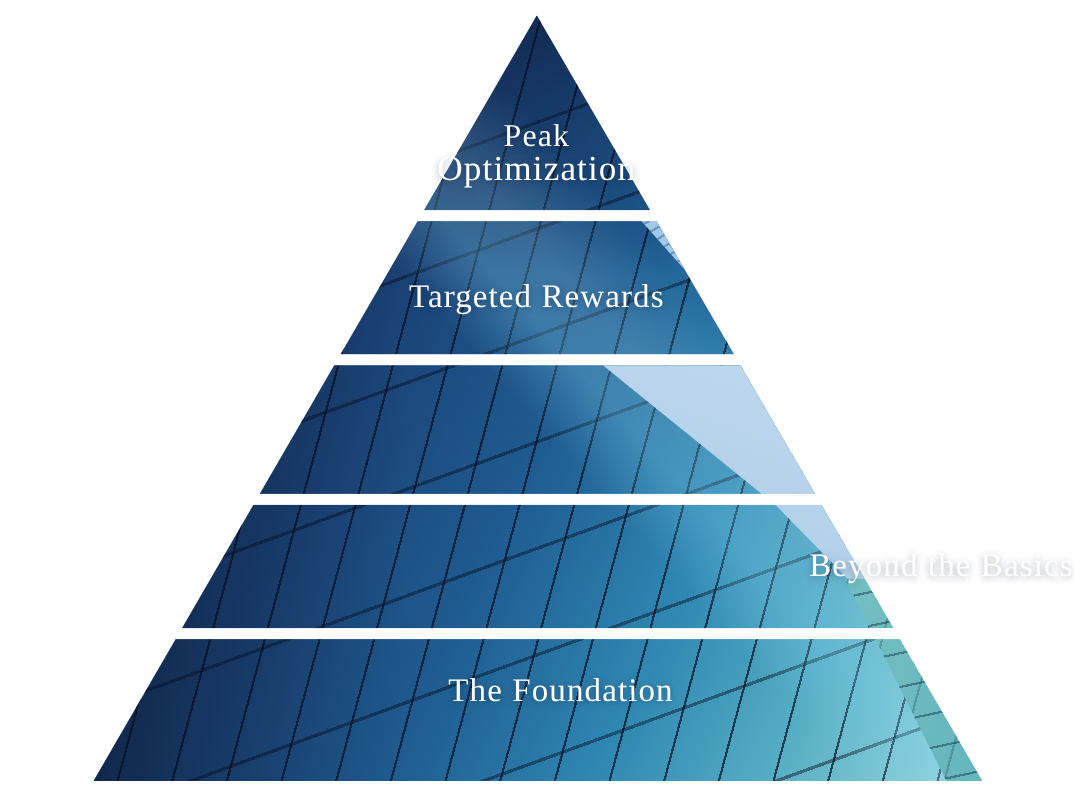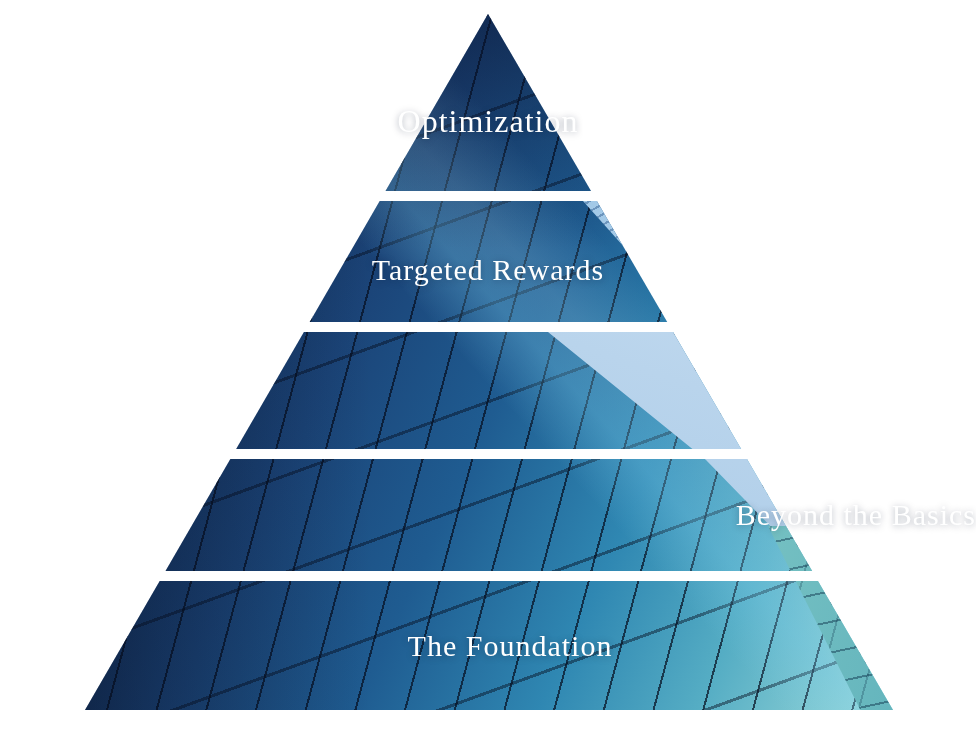--- a/index.html
+++ b/index.html
@@ -84,40 +84,41 @@
     letter-spacing: 1px;
     text-shadow: 0 1px 7px rgba(0, 20, 50, 0.35);
     pointer-events: none;
   }
   .t1 { top: 108px; }
   .t1 .line-main  { font-size: 29px; line-height: 32px; }
   .t1 .line-sub   { font-size: 32px; line-height: 27px; }
   .t2 { top: 253px; font-size: 30px; line-height: 34px; }
   .t3 { top: 376px; font-size: 30px; line-height: 34px; }
   .t4 { top: 498px; font-size: 30px; line-height: 34px; text-align: right; }
-  .t5 { top: 629px; font-size: 30px; line-height: 34px; padding-left: 44px; }
+  .t5 { top: 611px; font-size: 30px; line-height: 34px; padding-left: 44px; }
 </style>
 </head>
 <body>
 
 <div class="canvas">
 
   <div class="pyramid">
     <div class="layer face-main"></div>
     <div class="layer face-fin"></div>
     <div class="layer sky"></div>
     <div class="layer face-side"></div>
   </div>
 
   <div class="gap gap1"></div>
   <div class="gap gap2"></div>
   <div class="gap gap3"></div>
   <div class="gap gap4"></div>
 
   <div class="tier-label t1">
+    <div class="line-main">Peak</div>
     <div class="line-sub">Optimization</div>
   </div>
 
   <div class="tier-label t2">
     <div>Targeted Rewards</div>
   </div>
 
 
   <div class="tier-label t4">
     <div>Beyond the Basics</div>

